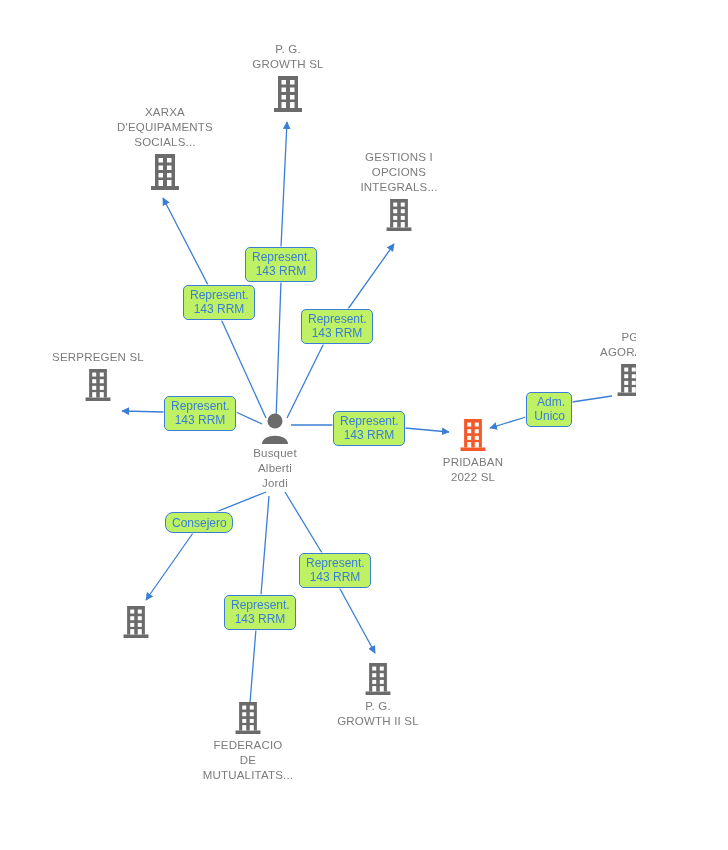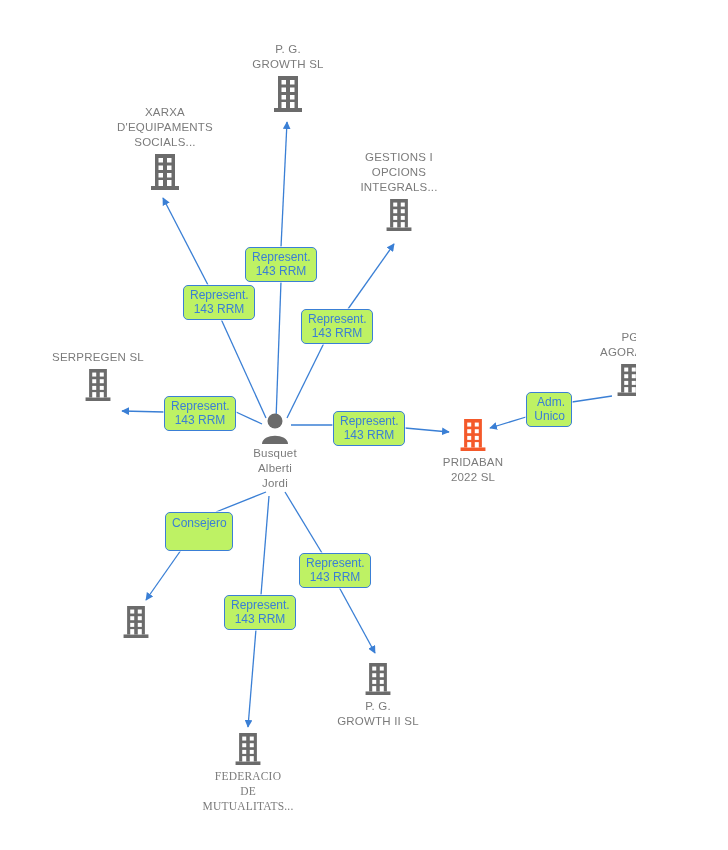--- a/index.html
+++ b/index.html
@@ -281,21 +281,21 @@
         <rect x="11.5" y="13.5" width="4.5" height="4.5" fill="#fff"></rect>
         <rect x="20" y="13.5" width="4.5" height="4.5" fill="#fff"></rect>
         <rect x="11.5" y="21" width="4.5" height="4.5" fill="#fff"></rect>
         <rect x="20" y="21" width="4.5" height="4.5" fill="#fff"></rect>
         <rect x="11.5" y="28" width="4.5" height="6" fill="#fff"></rect>
         <rect x="20" y="28" width="4.5" height="6" fill="#fff"></rect>
       </svg>
     </span>
   </div>
 
-  <div class="node label-below" style="left:248px; top:731px;font-family:Liberation Serif, serif;">
+  <div class="node label-below" style="left:248px; top:700px;">
     <span class="icon-wrap">
       <svg width="32" height="36" viewBox="0 0 36 40" xmlns="http://www.w3.org/2000/svg">
         <rect x="8" y="2" width="20" height="32" fill="#6b6b6b"></rect>
         <rect x="4" y="34" width="28" height="4" fill="#6b6b6b"></rect>
         <rect x="11.5" y="6" width="4.5" height="4.5" fill="#fff"></rect>
         <rect x="20" y="6" width="4.5" height="4.5" fill="#fff"></rect>
         <rect x="11.5" y="13.5" width="4.5" height="4.5" fill="#fff"></rect>
         <rect x="20" y="13.5" width="4.5" height="4.5" fill="#fff"></rect>
         <rect x="11.5" y="21" width="4.5" height="4.5" fill="#fff"></rect>
         <rect x="20" y="21" width="4.5" height="4.5" fill="#fff"></rect>
@@ -330,21 +330,21 @@
   <div class="edge-label" style="left:245px; top:247px; width:72px;">Represent.
 143 RRM</div>
   <div class="edge-label" style="left:183px; top:285px; width:72px;">Represent.
 143 RRM</div>
   <div class="edge-label" style="left:301px; top:309px; width:72px;">Represent.
 143 RRM</div>
   <div class="edge-label" style="left:164px; top:396px; width:72px;">Represent.
 143 RRM</div>
   <div class="edge-label" style="left:333px; top:411px; width:72px;">Represent.
 143 RRM</div>
-  <div class="edge-label" style="left:165px; top:512px; width:68px; padding-top:3px; padding-bottom:20px;">Consejero</div>
+  <div class="edge-label" style="left:165px; top:512px; width:68px; padding-top:3px; padding-bottom:2px;border-radius:8px;">Consejero</div>
   <div class="edge-label" style="left:224px; top:595px; width:72px;">Represent.
 143 RRM</div>
   <div class="edge-label" style="left:299px; top:553px; width:72px;">Represent.
 143 RRM</div>
   <div class="edge-label" style="left:526px; top:392px; width:46px; text-align:right; padding-left:7px;">Adm.
 Unico</div>
 
   <div class="watermark" style="left:648px; top:828px; transform:translateY(-50%);">
     <span class="copy">©</span>
     <span class="brand"><span class="e">E</span><span>mpresia</span></span>

